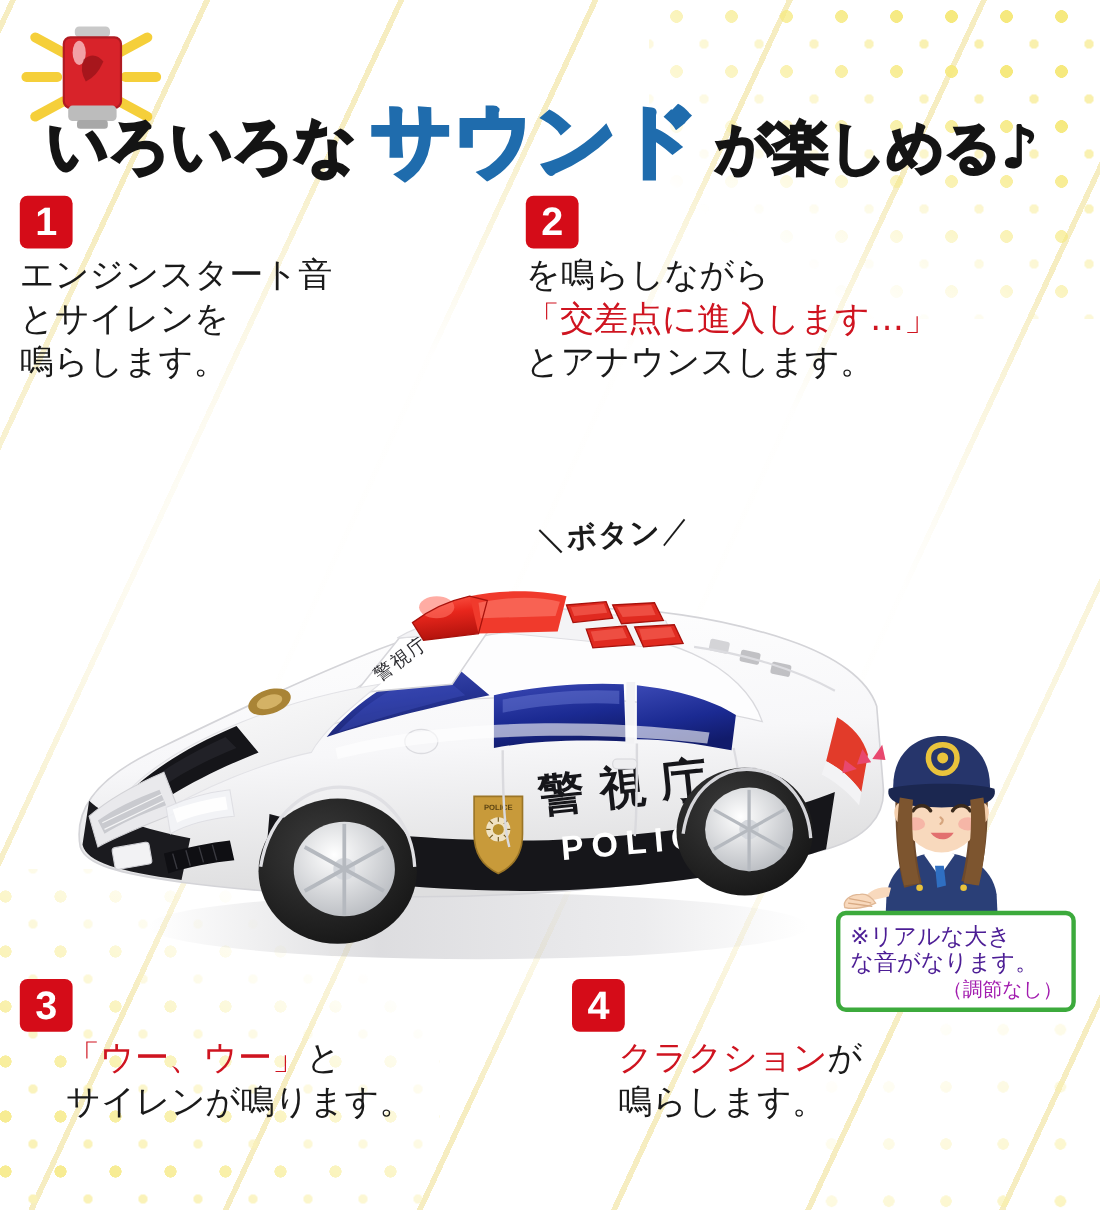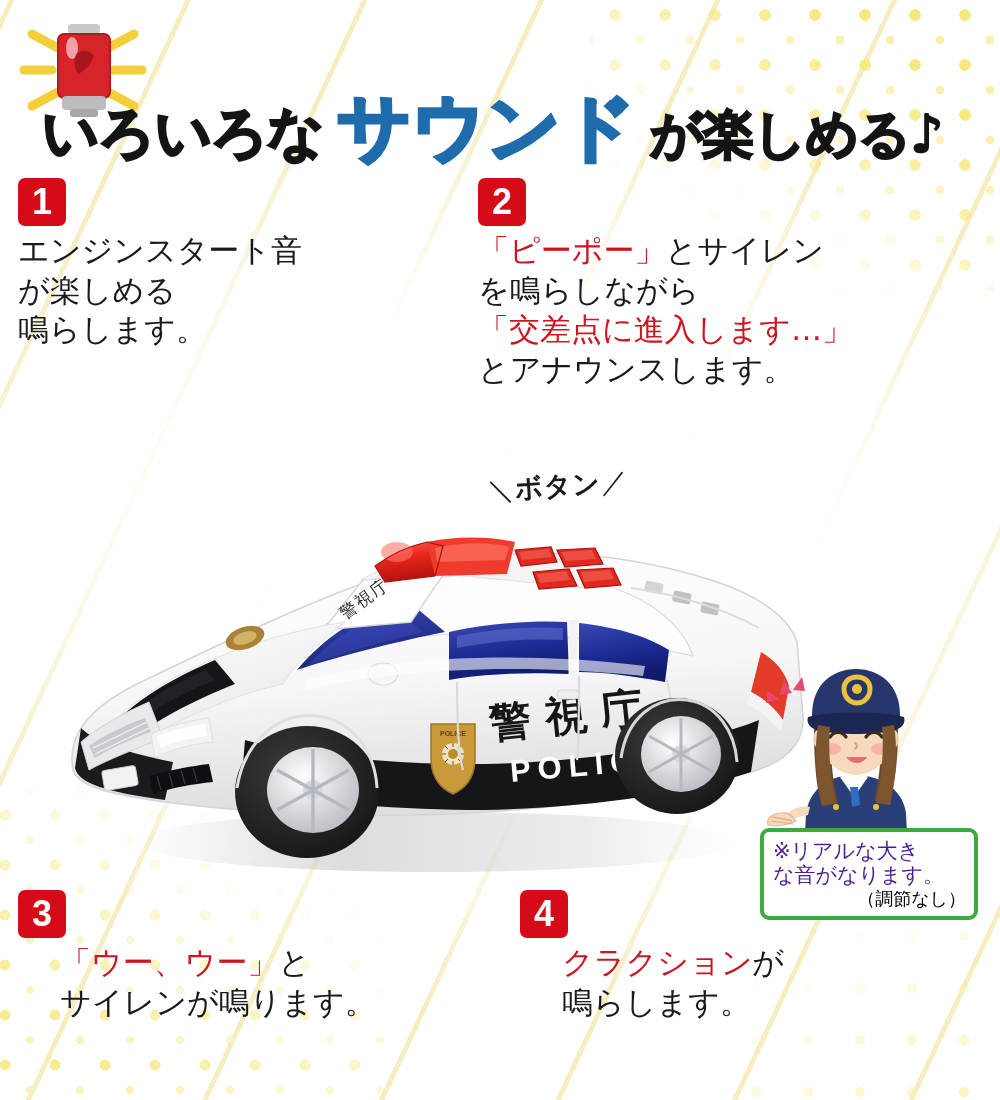--- a/index.html
+++ b/index.html
@@ -151,21 +151,21 @@
     border: 4px solid #3caa3c;
     border-radius: 9px;
     background: #ffffff;
     z-index: 6;
   }
   .note-line {
     font-size: 21px; line-height: 1.15; color: #4c1d95;
     font-family: "DejaVu Sans", sans-serif;
     white-space: nowrap;
   }
-  .note-sub { font-size: 18px; text-align: right; color: #000000; font-family: "DejaVu Sans", sans-serif; }
+  .note-sub { font-size: 18px; text-align: right; color: #a21caf; font-family: "DejaVu Sans", sans-serif; }
 </style>
 </head>
 <body>
 
 <div id="page">
 
   <div class="bg-stripes"></div>
   <div class="bg-dots-tr"></div>
   <div class="bg-dots-bl"></div>
   <div class="bg-dots-br"></div>
@@ -195,29 +195,28 @@
 
     <div class="headline">
       <span class="hl-black">いろいろな</span><span class="hl-blue">サウンド</span><span class="hl-tail">が楽しめる♪</span>
     </div>
   </div>
 
   <div class="feature f1">
     <div class="badge">1</div>
     <div class="feat-text">
       <div><span>エンジンスタート音</span></div>
-      <div><span>が楽しめる</span></div>
+      <div><span>とサイレンを</span></div>
       <div><span>鳴らします。</span></div>
     </div>
   </div>
 
   <div class="feature f2">
     <div class="badge">2</div>
     <div class="feat-text">
-      <div><span class="red">「ピーポー」</span><span>とサイレン</span></div>
       <div><span>を鳴らしながら</span></div>
       <div><span class="red">「交差点に進入します…」</span></div>
       <div><span>とアナウンスします。</span></div>
     </div>
   </div>
 
   <div class="button-callout">
     <span class="slash">＼</span><span>ボタン</span><span class="slash">／</span>
   </div>
 

